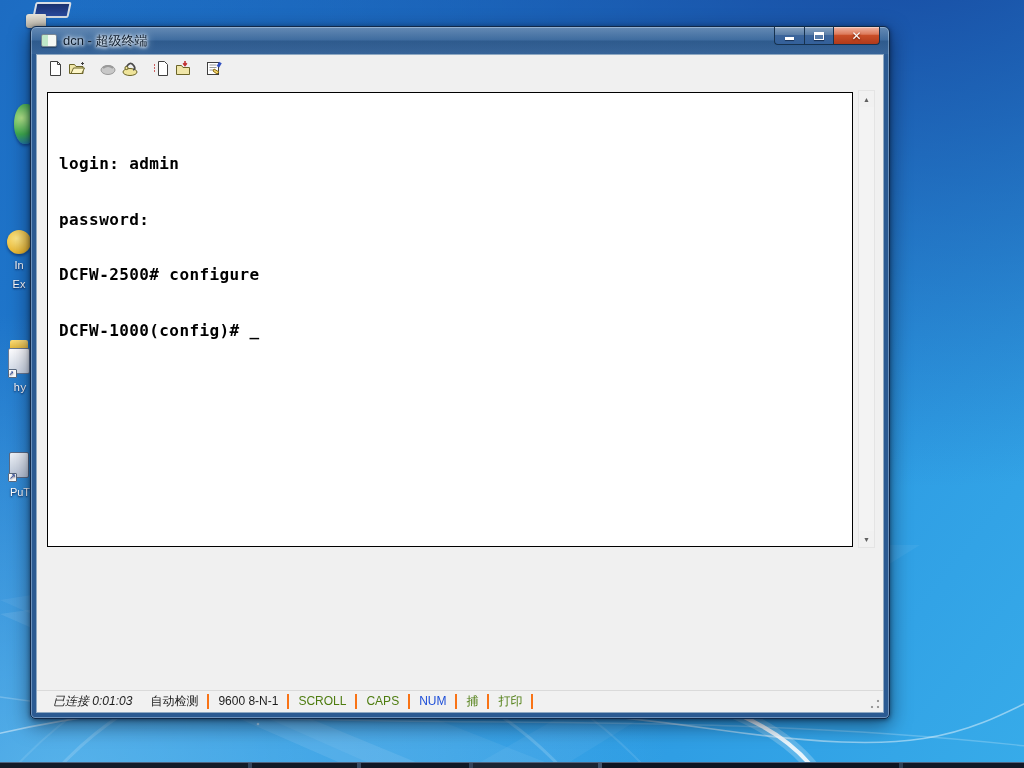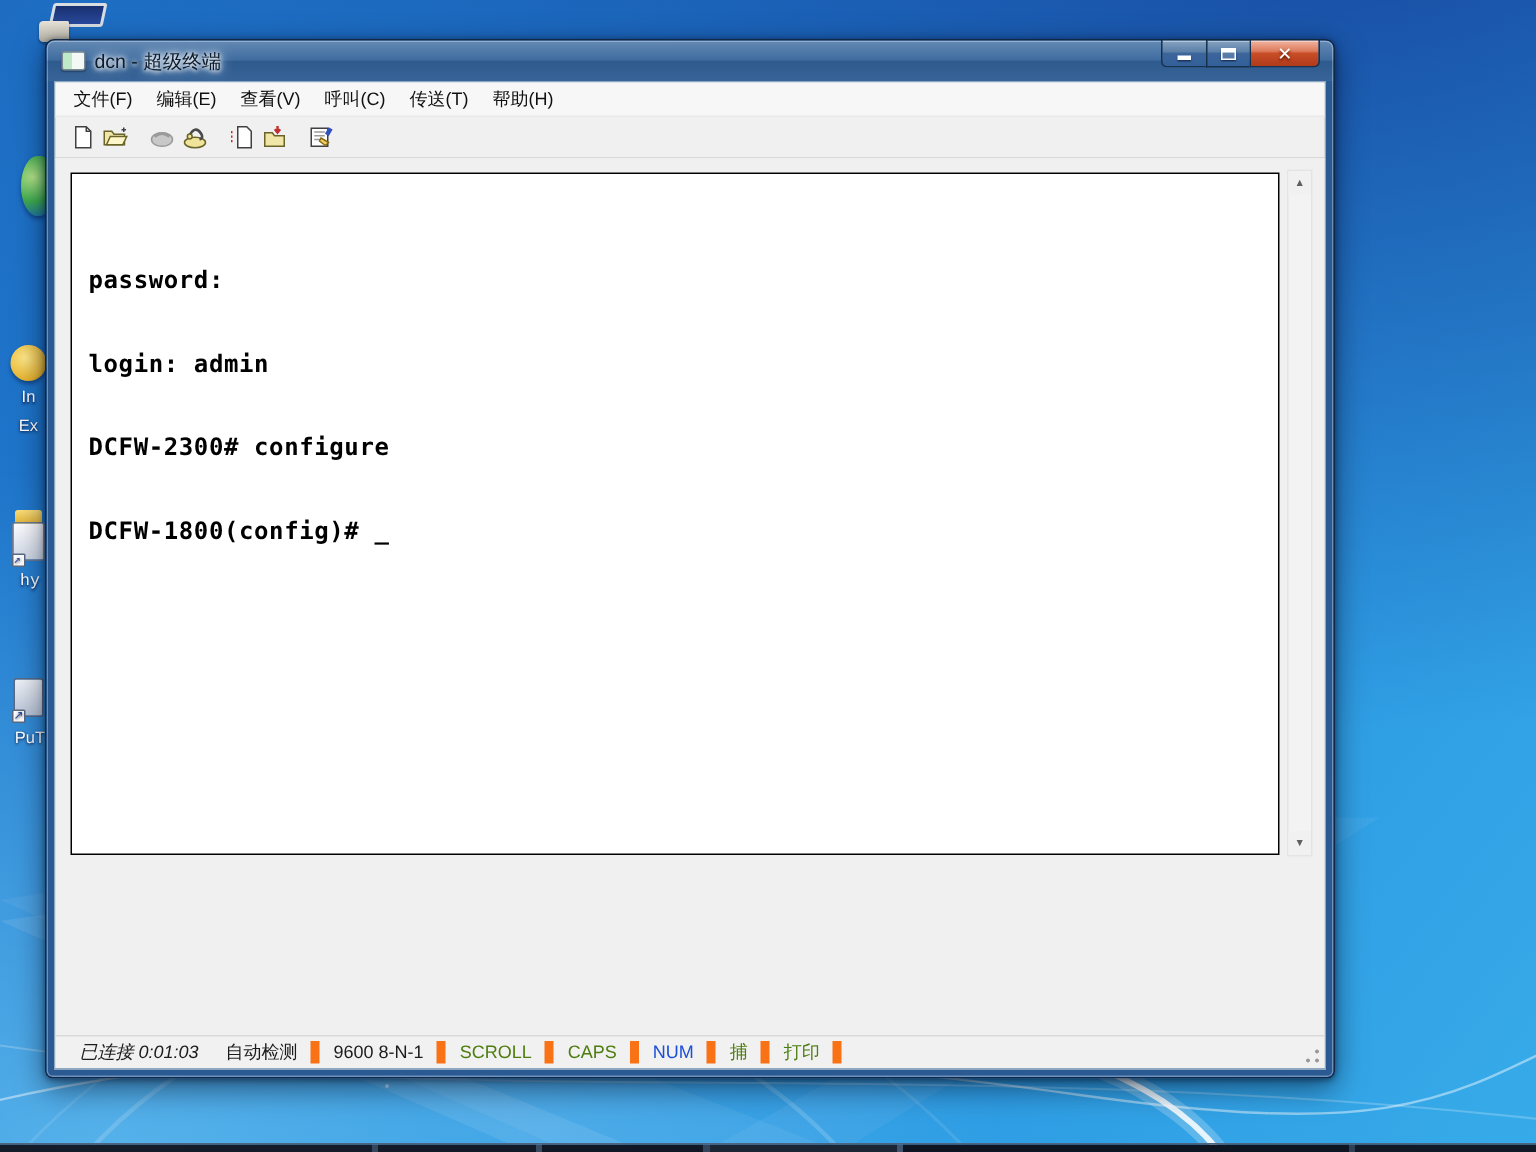--- a/index.html
+++ b/index.html
@@ -89,21 +89,21 @@
     font-family:"DejaVu Sans Mono","Liberation Mono",monospace; font-weight:bold;
     font-size:16px; line-height:18.5px; letter-spacing:0.4px; color:#000; white-space:pre; }
 
   .scrollbar { position:absolute; top:8px; right:8px; width:17px; height:458px;
     background:#f3f3f3; border:1px solid #e4e4e4; display:flex; flex-direction:column; justify-content:space-between; }
   .sb-btn { height:16px; display:flex; align-items:center; justify-content:center;
     color:#606060; font-size:7px; background:#f1f1f1; }
 
   .statusbar { position:relative; height:22px; background:#f1f1f1; border-top:1px solid #dadada;
     display:flex; align-items:center; font-size:12px; color:#1c1c1c; padding-left:7px; }
-  .pane { padding:0 9px; height:15px; line-height:15px; border-right:6px solid #f97316; white-space:nowrap; }
+  .pane { padding:0 9px; height:15px; line-height:15px; border-right:2px solid #f97316; white-space:nowrap; }
   .pane.disabled { color:#4d7c0f; }
   .pane.active { color:#1d4ed8; }
   .pane-fill { flex:1; border:none; }
   .grip { position:absolute; right:3px; bottom:3px; width:10px; height:10px;
     background:
       radial-gradient(circle at 8px 2px, #9a9a9a 1px, transparent 1.6px),
       radial-gradient(circle at 8px 8px, #9a9a9a 1px, transparent 1.6px),
       radial-gradient(circle at 2px 8px, #9a9a9a 1px, transparent 1.6px); }
 
   
@@ -182,28 +182,20 @@
             <div class="g-max"></div>
           </div>
         <div class="ctl ctl-close">
             <span class="g-close">✕</span>
           </div>
       </div>
     </div>
 
     <div class="content">
 
-      <div class="menubar">
-        <span class="menu-item">文件(F)</span>
-        <span class="menu-item">编辑(E)</span>
-        <span class="menu-item">查看(V)</span>
-        <span class="menu-item">呼叫(C)</span>
-        <span class="menu-item">传送(T)</span>
-        <span class="menu-item">帮助(H)</span>
-      </div>
 
       <div class="toolbar">
         <div class="tbtn">
           <svg width="17" height="17">
             <path d="M3.5 1.5h7l3 3v11h-10z" fill="#fff" stroke="#404040"></path>
             <path d="M10.5 1.5v3h3" fill="none" stroke="#404040"></path>
           </svg>
         </div>
         <div class="tbtn">
           <svg width="18" height="17">
@@ -245,24 +237,24 @@
             <rect x="2.5" y="2.5" width="11" height="12" fill="#fff" stroke="#404040"></rect>
             <path d="M4.5 5h7M4.5 7.5h7M4.5 10h4" stroke="#9a9a9a"></path>
             <path d="M9 9 l5 3 -2 2 -4 -3 z" fill="#f2d46a" stroke="#8a6a10"></path>
             <rect x="13" y="2" width="3" height="5" fill="#3050c0" transform="rotate(30 14 4)"></rect>
           </svg>
         </div>
       </div>
 
       <div class="client">
         <div class="terminal">
+          <div>login: admin</div>
           <div>password:</div>
-          <div>login: admin</div>
-          <div>DCFW-2300# configure</div>
-          <div>DCFW-1800(config)# _</div>
+          <div>DCFW-2500# configure</div>
+          <div>DCFW-1000(config)# _</div>
         </div>
         <div class="scrollbar">
           <div class="sb-btn">▲</div>
           <div class="sb-btn">▼</div>
         </div>
       </div>
 
       <div class="statusbar">
         <span class="pane" style="border-right:none;font-style:italic;">已连接 0:01:03</span>
         <span class="pane">自动检测</span>

